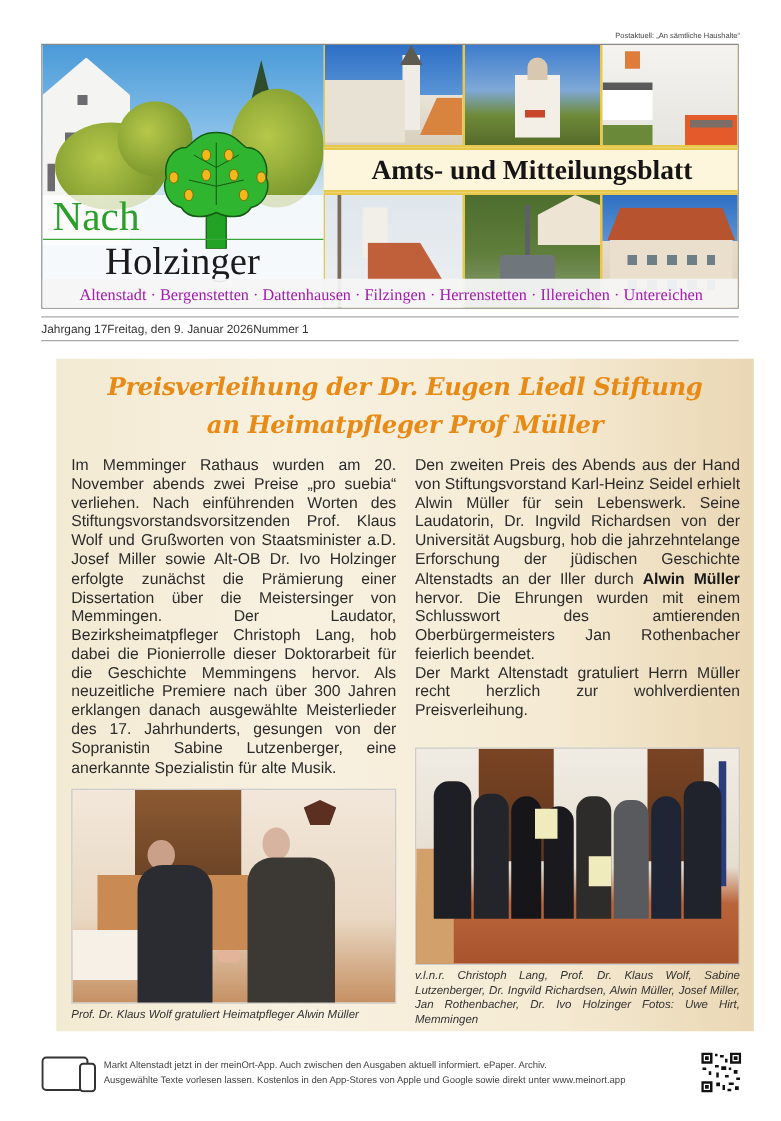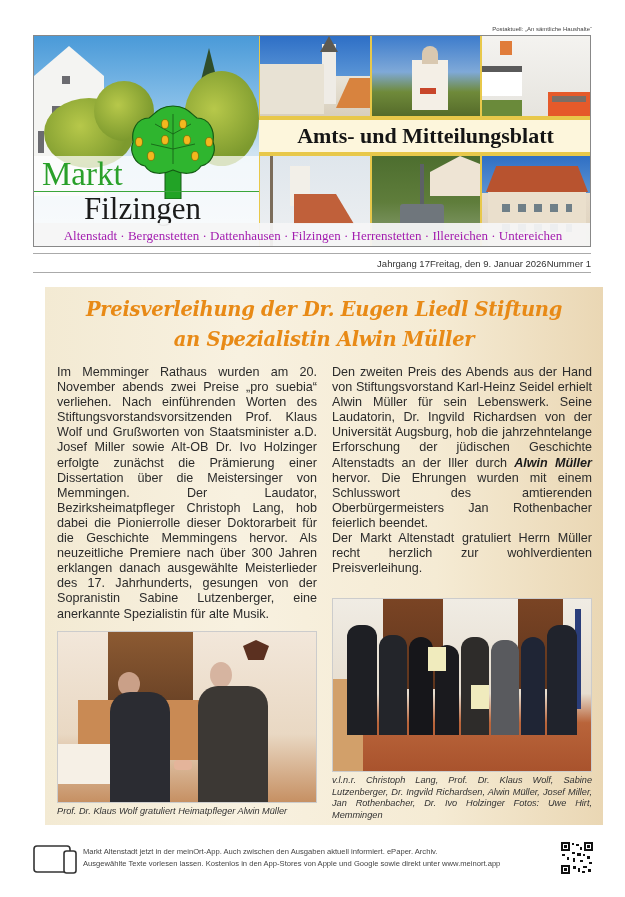--- a/index.html
+++ b/index.html
@@ -23,31 +23,31 @@
     .logo-alt { position: absolute; left: 50px; top: 157px; font-family: "Liberation Serif", serif; font-size: 31px; color: #1b1b1b; line-height: 1; }
 
     .photo-grid { position: absolute; left: 225px; top: 0; width: 333px; height: 212px; background: #e8c84a; }
     .ph { position: absolute; overflow: hidden; }
     .banner { position: absolute; left: 225px; top: 82px; width: 333px; height: 36px; background: #fdf6dc; border-top: 2px solid #e8c84a; border-bottom: 2px solid #e8c84a; display: flex; align-items: center; justify-content: center; }
     .banner span { font-family: "Liberation Serif", serif; font-weight: bold; font-size: 22px; color: #151515; }
     .villages { position: absolute; left: 0; top: 187px; width: 558px; height: 25px; background: rgba(245,245,245,0.94); display: flex; align-items: center; justify-content: center; }
     .villages span { font-family: "Liberation Serif", serif; font-size: 13px; color: #a21caf; white-space: nowrap; }
 
     
-    .issue-bar { position: absolute; left: 33px; top: 253px; width: 558px; height: 20px; border-top: 1px solid #aaa; border-bottom: 1px solid #aaa; display: flex; align-items: center; justify-content: flex-end; font-size: 9.5px; color: #333; }
+    .issue-bar { position: absolute; left: 33px; top: 253px; width: 558px; height: 20px; border-top: 1px solid #aaa; border-bottom: 1px solid #aaa; display: flex; align-items: center; justify-content: flex-start; font-size: 9.5px; color: #333; }
 
     
     .article { position: absolute; left: 45px; top: 287px; width: 558px; height: 538px;
       background: linear-gradient(90deg, #f3ead3 0%, #f8f1e0 35%, #f5ebd4 70%, #ead7b4 100%); }
     .headline { position: absolute; left: 0; top: 8px; width: 558px; text-align: center; font-family: "DejaVu Serif", serif; font-style: italic; font-weight: bold; color: #e88a16; font-size: 19.5px; line-height: 30px; letter-spacing: -0.3px; }
     .col { position: absolute; font-size: 12.6px; line-height: 15.1px; color: #2b2b2b; text-align: justify; }
     .col p { }
     .col1 { left: 12px; top: 78px; width: 260px; }
     .col2 { left: 287px; top: 78px; width: 260px; }
-    .col b { font-weight: bold; color: #1a1a1a; font-style: italic; }
+    .col b { font-weight: bold; color: #1a1a1a; }
 
     .photo { position: absolute; overflow: hidden; border: 1px solid #ccc; }
     .photo1 { left: 12px; top: 344px; width: 260px; height: 172px;
       background: linear-gradient(180deg, #f2e7da 0%, #e9d8c3 60%, #c69063 100%); }
     .photo2 { left: 287px; top: 311px; width: 260px; height: 174px;
       background: linear-gradient(180deg, #f0ece4 0%, #e6ddcf 55%, #b9643a 72%, #a9532d 100%); }
     .caption1 { position: absolute; left: 12px; top: 519px; width: 265px; font-size: 9.2px; font-style: italic; color: #333; }
     .caption2 { position: absolute; left: 287px; top: 488px; width: 260px; font-size: 9.2px; font-style: italic; color: #333; line-height: 11.5px; text-align: justify; }
 
     
@@ -81,23 +81,23 @@
         <ellipse cx="36" cy="20" rx="3.5" ry="4.5"></ellipse>
         <ellipse cx="54" cy="20" rx="3.5" ry="4.5"></ellipse>
         <ellipse cx="36" cy="36" rx="3.5" ry="4.5"></ellipse>
         <ellipse cx="58" cy="36" rx="3.5" ry="4.5"></ellipse>
         <ellipse cx="10" cy="38" rx="3.5" ry="4.5"></ellipse>
         <ellipse cx="80" cy="38" rx="3.5" ry="4.5"></ellipse>
         <ellipse cx="22" cy="52" rx="3.5" ry="4.5"></ellipse>
         <ellipse cx="66" cy="52" rx="3.5" ry="4.5"></ellipse>
       </g>
     </svg>
-    <div class="logo-markt">Markt</div>
+    <div class="logo-markt">Nach</div>
     <div class="logo-line"></div>
-    <div class="logo-alt">Filzingen</div>
+    <div class="logo-alt">Holzinger</div>
   </div>
 
   <div class="photo-grid">
 
     <div class="ph" style="left:1px;top:0;width:110px;height:80px;background:linear-gradient(180deg,#2e6fc6 0%,#5a95d6 50%,#e9e4d8 50%,#d8cfbd 100%);">
       <div style="position:absolute;left:62px;top:8px;width:14px;height:60px;background:#efece6;"></div>
       <div style="position:absolute;left:60px;top:0;width:18px;height:16px;background:#5d5a52;clip-path:polygon(50% 0,100% 100%,0 100%);"></div>
       <div style="position:absolute;left:76px;top:42px;width:34px;height:30px;background:#d8833e;clip-path:polygon(40% 0,100% 0,100% 100%,0 100%);"></div>
       <div style="position:absolute;left:0;top:28px;width:64px;height:50px;background:#e8e2d4;"></div>
     </div>
@@ -142,21 +142,21 @@
 
 <div class="issue-bar">
   <span>Jahrgang 17</span>
   <span>Freitag, den 9. Januar 2026</span>
   <span>Nummer 1</span>
 </div>
 
 <div class="article">
   <div class="headline">
     <div>Preisverleihung der Dr. Eugen Liedl Stiftung</div>
-    <div>an Spezialistin Alwin Müller</div>
+    <div>an Heimatpfleger Prof Müller</div>
   </div>
 
   <div class="col col1">
     <p>Im Memminger Rathaus wurden am 20. November abends zwei Preise „pro suebia“ verliehen. Nach einführenden Worten des Stiftungsvorstandsvorsitzenden Prof. Klaus Wolf und Grußworten von Staatsminister a.D. Josef Miller sowie Alt-OB Dr. Ivo Holzinger erfolgte zunächst die Prämierung einer Dissertation über die Meistersinger von Memmingen. Der Laudator, Bezirksheimatpfleger Christoph Lang, hob dabei die Pionierrolle dieser Doktorarbeit für die Geschichte Memmingens hervor. Als neuzeitliche Premiere nach über 300 Jahren erklangen danach ausgewählte Meisterlieder des 17. Jahrhunderts, gesungen von der Sopranistin Sabine Lutzenberger, eine anerkannte Spezialistin für alte Musik.</p>
   </div>
 
   <div class="col col2">
     <p><span>Den zweiten Preis des Abends aus der Hand von Stiftungsvorstand Karl-Heinz Seidel erhielt Alwin Müller für sein Lebenswerk. Seine Laudatorin, Dr. Ingvild Richardsen von der Universität Augsburg, hob die jahrzehntelange Erforschung der jüdischen Geschichte Altenstadts an der Iller durch </span><b>Alwin Müller</b><span> hervor. Die Ehrungen wurden mit einem Schlusswort des amtierenden Oberbürgermeisters Jan Rothenbacher feierlich beendet.</span></p>
     <p>Der Markt Altenstadt gratuliert Herrn Müller recht herzlich zur wohlverdienten Preisverleihung.</p>
   </div>

